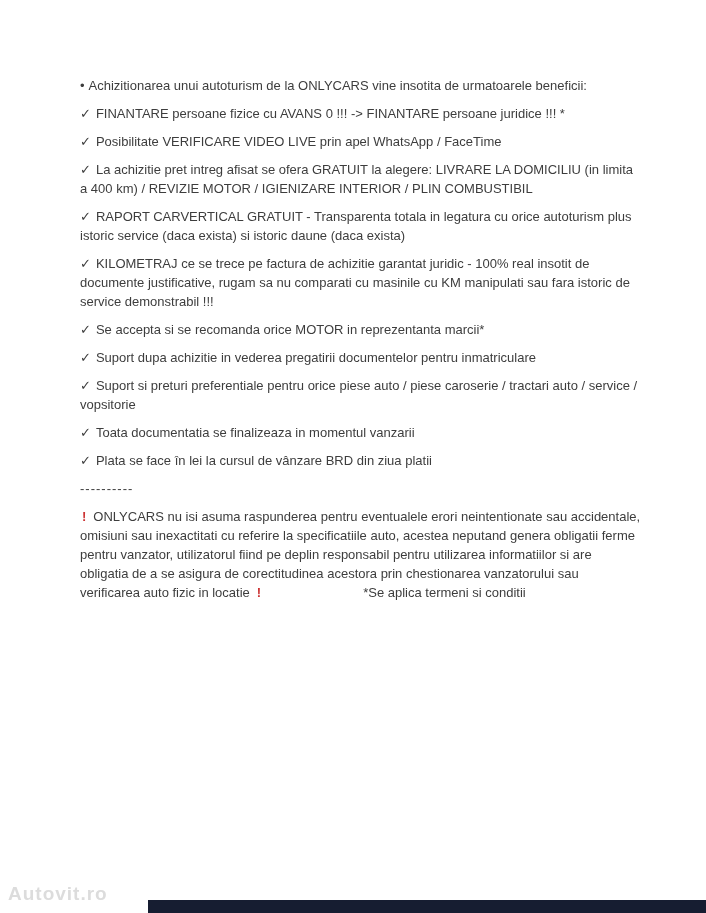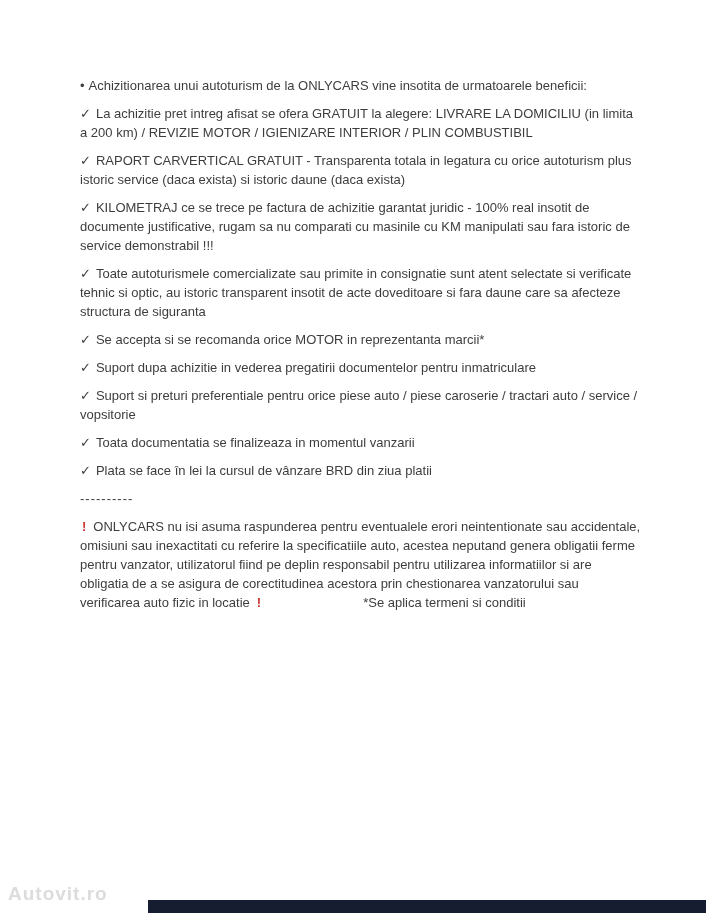--- a/index.html
+++ b/index.html
@@ -70,30 +70,31 @@
 </style>
 </head>
 <body>
 
 <div class="page">
   <div class="content">
 
     <p class="intro"><span class="bullet">•</span><span>Achizitionarea unui autoturism de la ONLYCARS vine insotita de urmatoarele beneficii:</span></p>
 
 
+    <p><span class="check">✓</span><span>FINANTARE persoane fizice cu AVANS 0 !!! -&gt; FINANTARE persoane juridice !!! *</span></p>
 
+    <p><span class="check">✓</span><span>Posibilitate VERIFICARE VIDEO LIVE prin apel WhatsApp / FaceTime</span></p>
 
-    <p><span class="check">✓</span><span>La achizitie pret intreg afisat se ofera GRATUIT la alegere: LIVRARE LA DOMICILIU (in limita a 200 km) / REVIZIE MOTOR / IGIENIZARE INTERIOR / PLIN COMBUSTIBIL</span></p>
+    <p><span class="check">✓</span><span>La achizitie pret intreg afisat se ofera GRATUIT la alegere: LIVRARE LA DOMICILIU (in limita a 400 km) / REVIZIE MOTOR / IGIENIZARE INTERIOR / PLIN COMBUSTIBIL</span></p>
 
 
     <p><span class="check">✓</span><span>RAPORT CARVERTICAL GRATUIT - Transparenta totala in legatura cu orice autoturism plus istoric service (daca exista) si istoric daune (daca exista)</span></p>
 
     <p><span class="check">✓</span><span>KILOMETRAJ ce se trece pe factura de achizitie garantat juridic - 100% real insotit de documente justificative, rugam sa nu comparati cu masinile cu KM manipulati sau fara istoric de service demonstrabil !!!</span></p>
 
-    <p><span class="check">✓</span><span>Toate autoturismele comercializate sau primite in consignatie sunt atent selectate si verificate tehnic si optic, au istoric transparent insotit de acte doveditoare si fara daune care sa afecteze structura de siguranta</span></p>
 
     <p><span class="check">✓</span><span>Se accepta si se recomanda orice MOTOR in reprezentanta marcii*</span></p>
 
     <p><span class="check">✓</span><span>Suport dupa achizitie in vederea pregatirii documentelor pentru inmatriculare</span></p>
 
     <p><span class="check">✓</span><span>Suport si preturi preferentiale pentru orice piese auto / piese caroserie / tractari auto / service / vopsitorie</span></p>
 
     <p><span class="check">✓</span><span>Toata documentatia se finalizeaza in momentul vanzarii</span></p>
 
     <p><span class="check">✓</span><span>Plata se face în lei la cursul de vânzare BRD din ziua platii</span></p>

